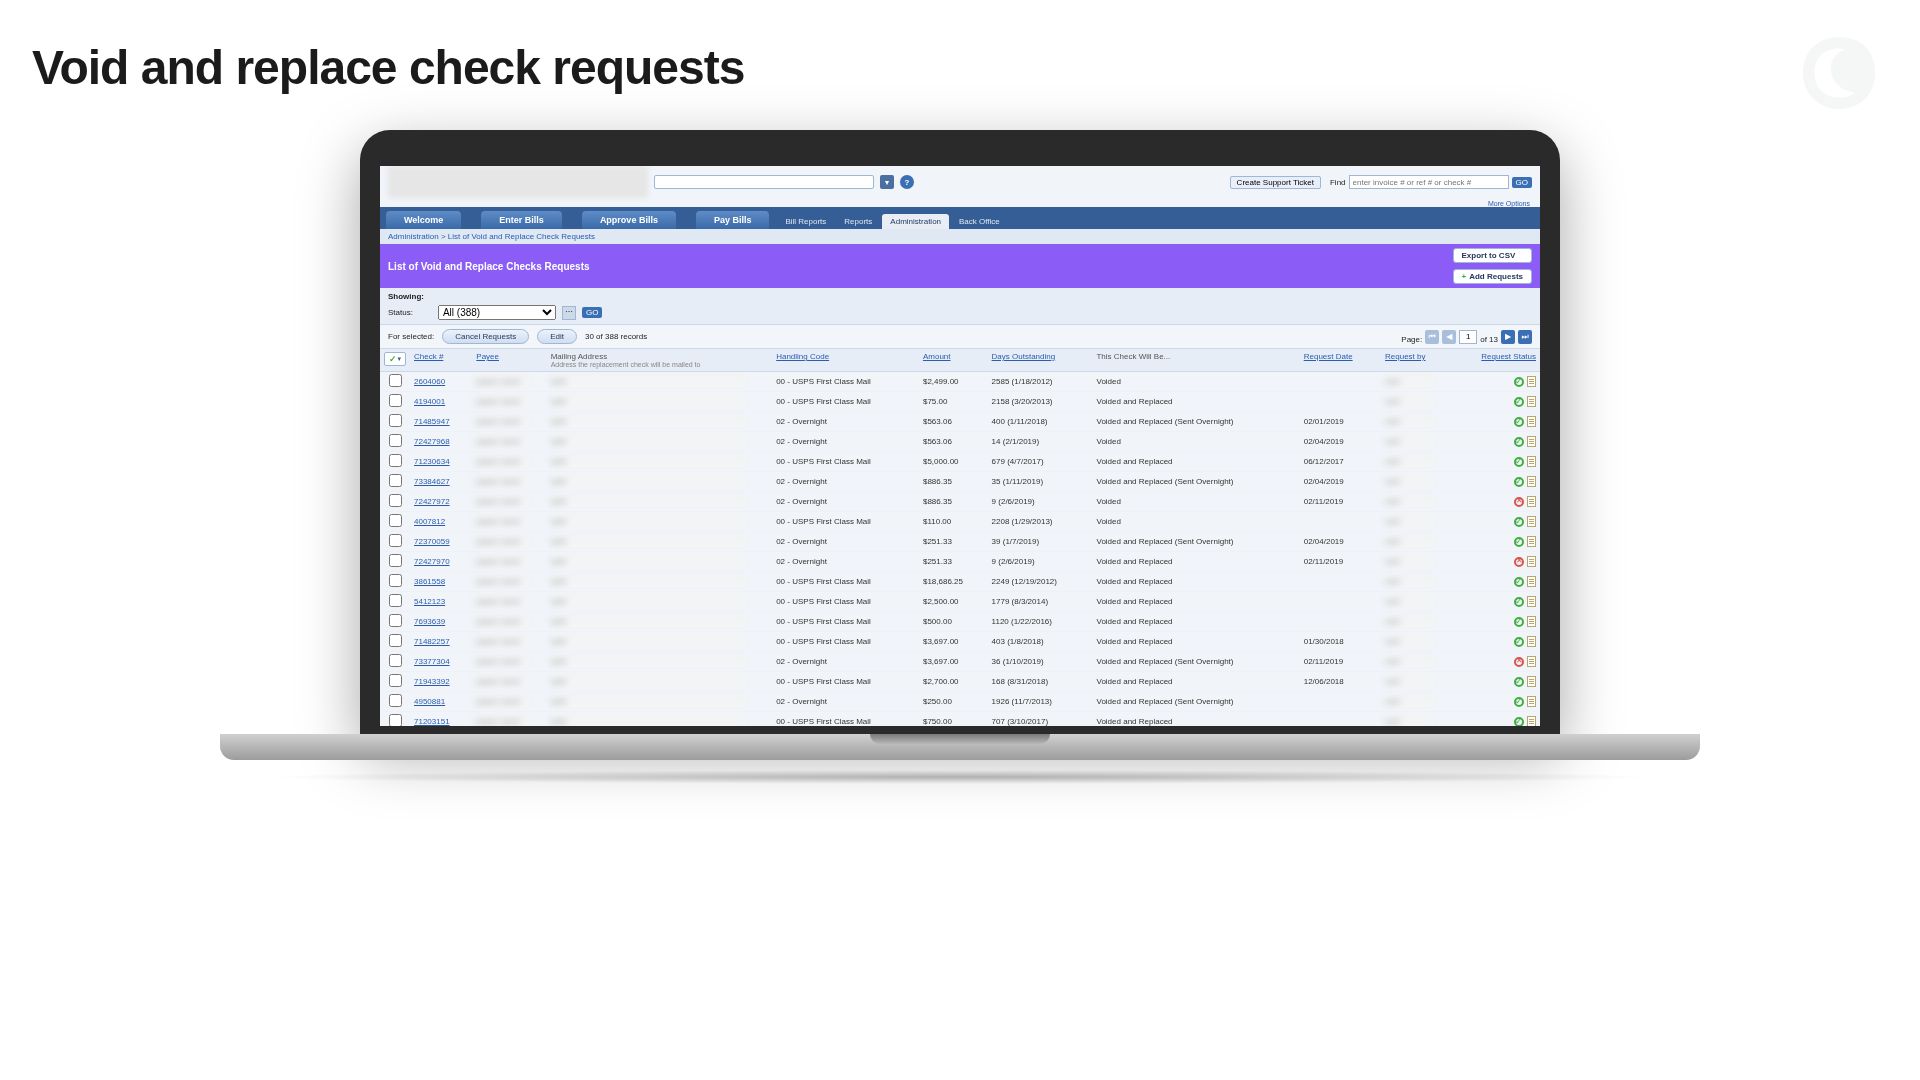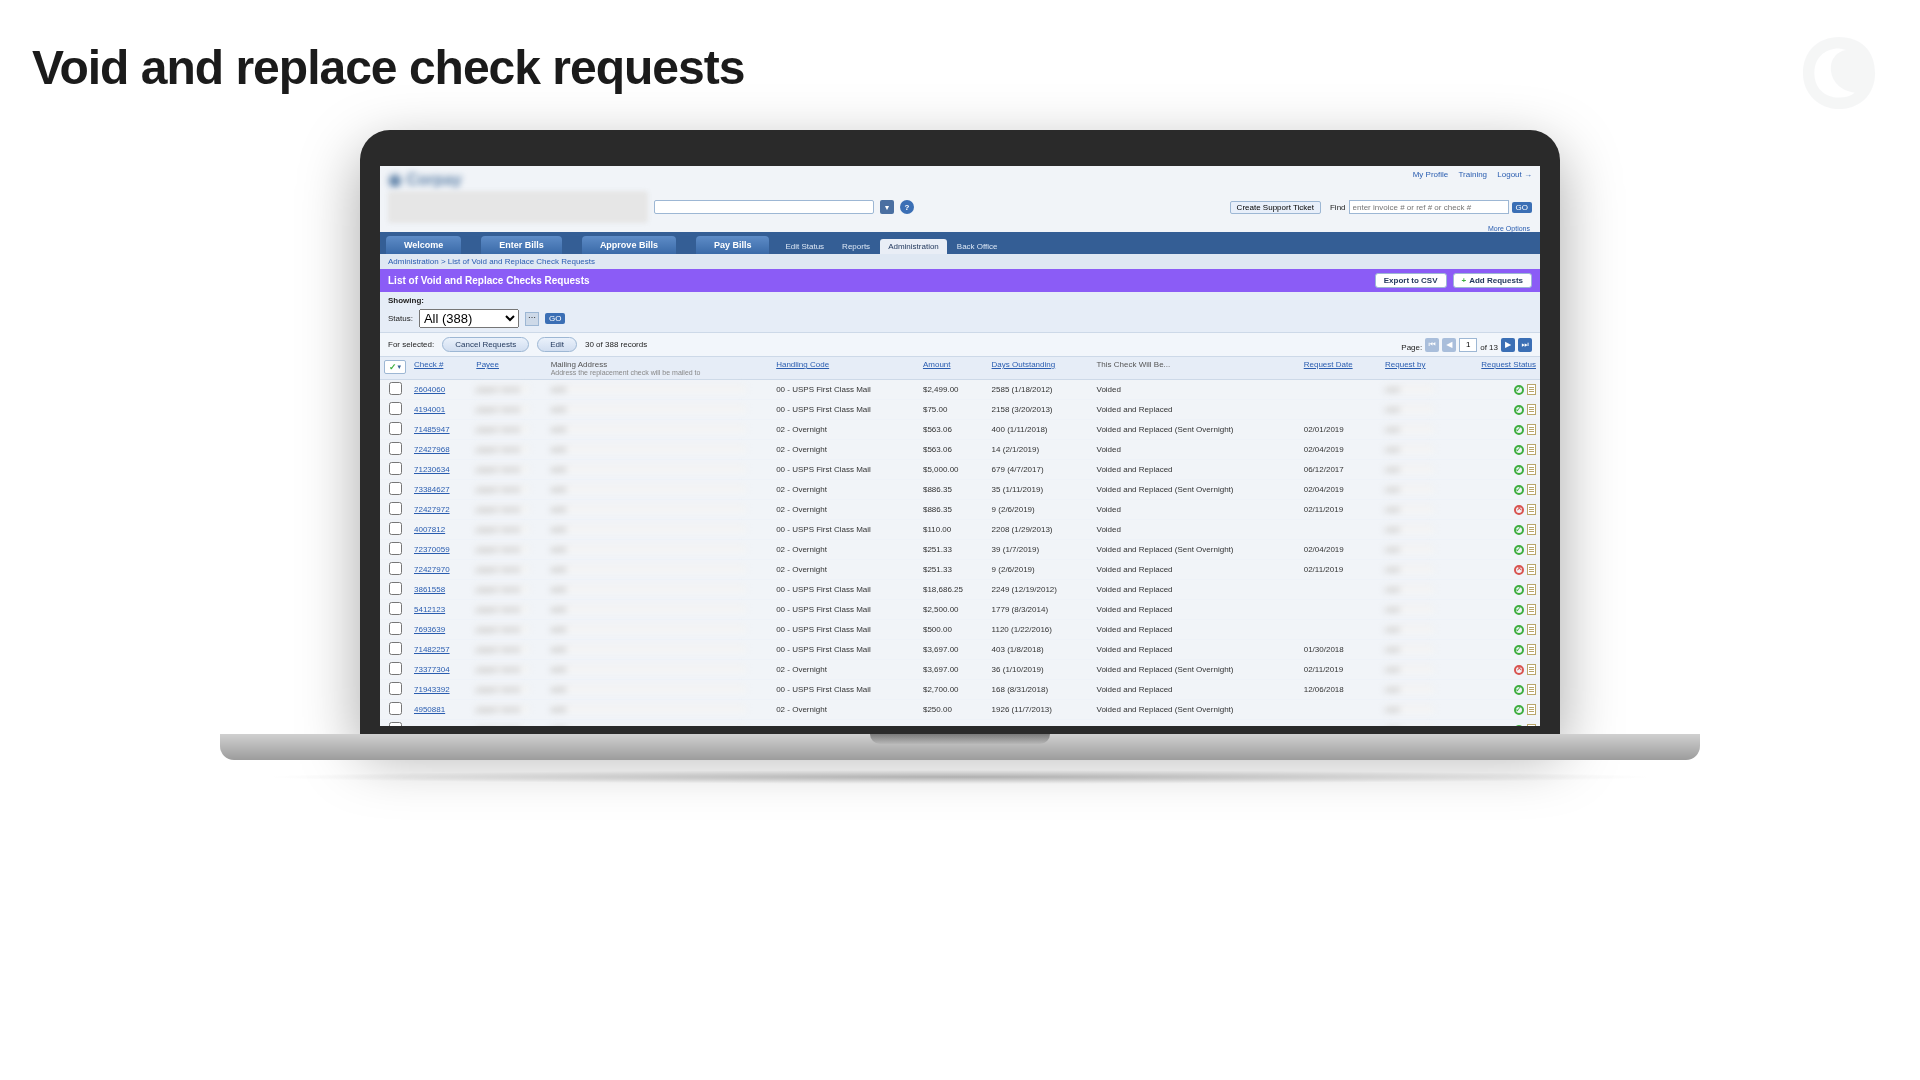--- a/index.html
+++ b/index.html
@@ -35,26 +35,26 @@
   .nav { background:#345e95; display:flex; align-items:flex-end; height:22px; padding:0 6px; gap:2px; }
   .tab { background:linear-gradient(#5e8cc7,#3a6aa8); color:#fff; font-size:9px; font-weight:bold; padding:4px 18px 4px; border-radius:4px 4px 0 0; cursor:pointer; }
   .subtabs { margin-left:6px; display:flex; gap:2px; }
   .subtab { font-size:8px; padding:3px 8px; color:#dce7f5; cursor:pointer; border-radius:3px 3px 0 0; }
   .subtab.active { background:#e9eef6; color:#243a5e; }
 
   .crumbs { background:#dfe8f3; padding:3px 8px; font-size:8px; color:#2a5db0; }
   .crumbs a { color:#2a5db0; }
 
   .panel-title { background:#8b5cf6; color:#fff; font-weight:bold; font-size:10px; padding:4px 8px; display:flex; justify-content:space-between; align-items:center; }
-  .panel-right-btns { display:flex; gap:6px; }
+  .panel-right-btns { display:flex; gap:6px;flex-direction:column; }
   .pbtn { background:#fff; color:#243a5e; font-size:8px; padding:2px 8px; border-radius:3px; border:1px solid #9db7d4; cursor:pointer; display:flex; align-items:center; gap:3px; }
   .plus { color:#3fae3f; font-weight:bold; }
 
   .showing { background:#e6edf7; padding:4px 8px; font-size:8px; display:flex; align-items:center; gap:6px; }
-  .showing select { font-size:13px; width:100px; }
+  .showing select { font-size:10px; width:118px;margin-left:19px; }
   .dots-btn { width:14px; height:14px; background:#cdd9e8; border:1px solid #9db7d4; font-size:8px; text-align:center; cursor:pointer; }
 
   .action-row { background:#f2f6fb; padding:4px 8px; font-size:8px; display:flex; align-items:center; gap:8px; border-top:1px solid #cdd9e8; border-bottom:1px solid #cdd9e8; }
   .abtn { background:linear-gradient(#eaf1fb,#d1def0); border:1px solid #9db7d4; color:#243a5e; font-size:8px; padding:2px 12px; border-radius:10px; cursor:pointer;text-align:right; }
   .pager { margin-left:auto; display:flex; align-items:flex-end; gap:3px; }
   .pgbtn { width:14px; height:14px; background:#3b6fb5; color:#fff; border:none; border-radius:2px; font-size:8px; cursor:pointer; display:flex; align-items:center; justify-content:center; }
   .pgbtn.dis { background:#a9bedb; }
   .pginput { width:18px; height:14px; font-size:8px; text-align:center; border:1px solid #9db7d4; }
 
   table.grid { width:100%; border-collapse:collapse; font-size:8px; }
@@ -85,28 +85,20 @@
 <div class="leaf-logo">
   <svg viewBox="0 0 100 100">
       <path d="M50 6 C78 6 94 24 94 50 C94 78 74 94 50 94 C26 94 6 76 6 50 C6 24 24 6 50 6 Z M50 20 C32 20 20 32 20 50 C20 68 32 80 50 80 C58 80 64 78 69 74 C52 72 40 60 40 44 C40 32 48 24 58 22 C55 21 52 20 50 20 Z" fill="#d9dcdf"></path>
     </svg>
 </div>
 
 <div class="laptop">
   <div class="bezel">
     <div class="screen">
 
-      <div class="hdr-top">
-        <div class="brand">◉ Corpay</div>
-        <div class="top-right">
-          <a>My Profile</a>
-          <a>Training</a>
-          <a>Logout →</a>
-        </div>
-      </div>
 
       <div class="hdr-search">
         <div class="blurbox srch-empty"></div>
         <div class="srch-wide"></div>
         <div class="srch-go">▾</div>
         <div class="help-ic">?</div>
         <div class="find-box">
           <button class="ticket-btn">Create Support Ticket</button>
           <span>Find</span>
           <input placeholder="enter invoice # or ref # or check #" style="">
@@ -116,21 +108,21 @@
       <div class="more-opt"><a>More Options</a></div>
 
       <div class="nav">
         <div id="nav-tabs" style="display: flex; gap: 20px;">
             <span class="tab">Welcome</span>
             <span class="tab">Enter Bills</span>
             <span class="tab">Approve Bills</span>
             <span class="tab">Pay Bills</span>
           </div>
         <div class="subtabs" id="sub-tabs">
-            <span class="subtab">Edit Status</span>
+            <span class="subtab">Bill Reports</span>
             <span class="subtab">Reports</span>
             <span class="subtab active">Administration</span>
             <span class="subtab">Back Office</span>
           </div>
       </div>
 
       <div class="crumbs">
         <a>Administration</a><span> &gt; </span><span>List of Void and Replace Check Requests</span>
       </div>
 

